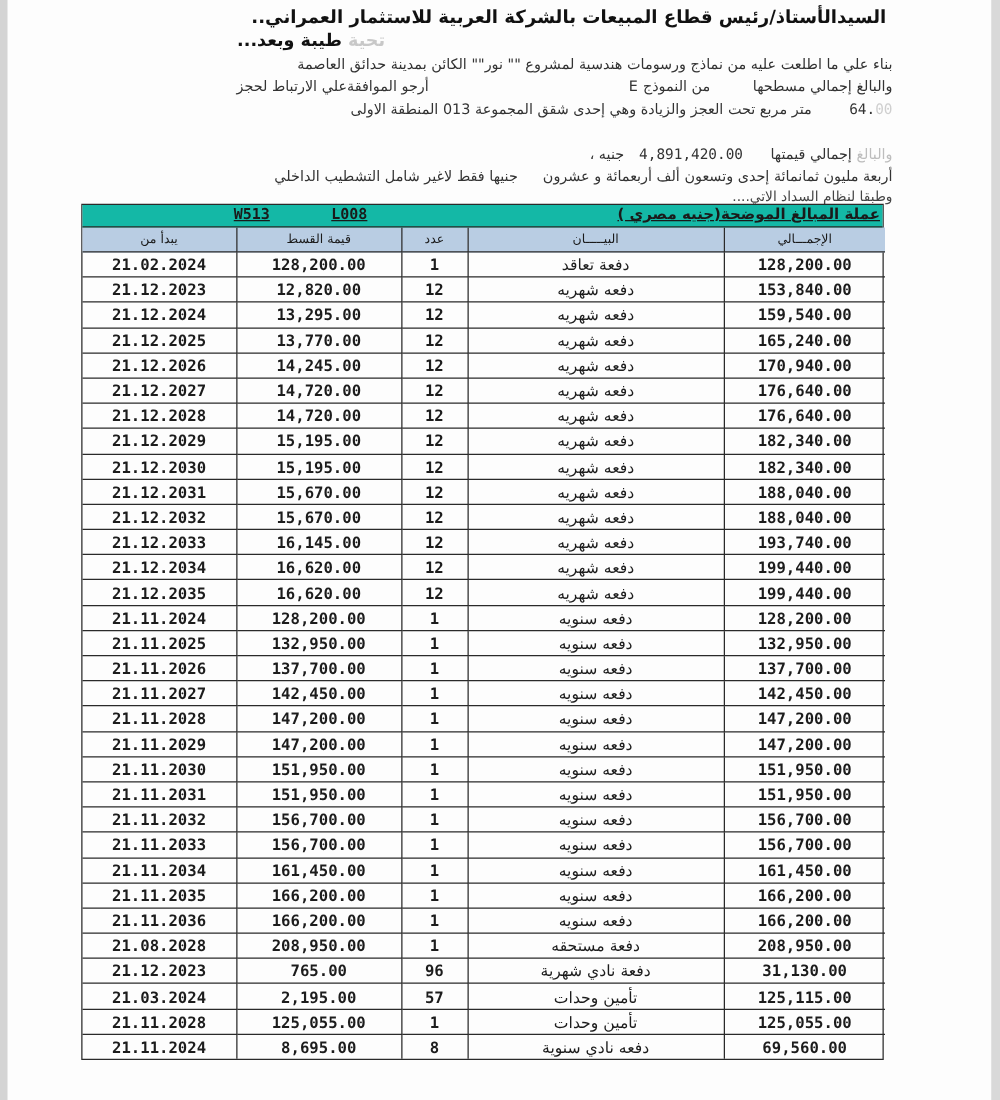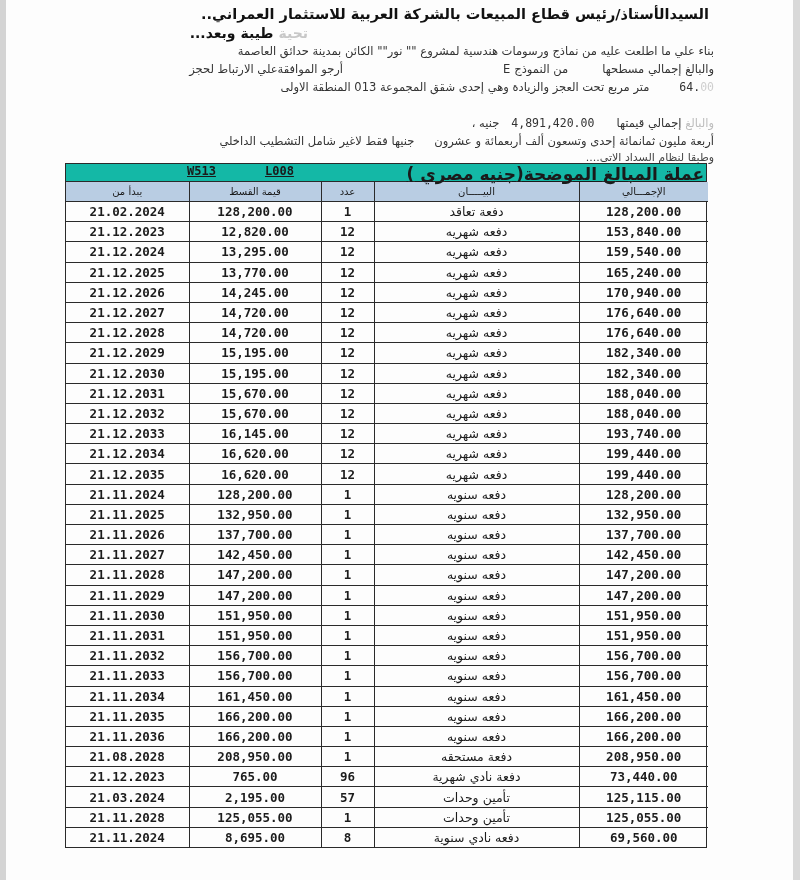--- a/index.html
+++ b/index.html
@@ -34,21 +34,21 @@
   .table-wrap {
     position: absolute; left: 65px; top: 163px; width: 642px;
     border: 1.5px solid #2a2a2a; box-sizing: border-box;
   }
   .caption {
     height: 17px; background: #14b8a6; border-bottom: 1.5px solid #2a2a2a;
     position: relative; font-size: 12px;
   }
   .caption .cap-text {
     position: absolute; right: 2px; top: 0; direction: rtl;
-    font-family: "DejaVu Sans", sans-serif; font-weight: bold; font-size: 17px;
+    font-family: "DejaVu Sans", sans-serif; font-weight: bold; font-size: 12px;
     text-decoration: underline; white-space: nowrap;
   }
   .caption .code {
     position: absolute; top: 0; font-weight: bold; font-size: 12px; text-decoration: underline;
   }
   .caption .code-w { left: 121px; }
   .caption .code-l { left: 199px; }
 
   table { border-collapse: collapse; width: 100%; table-layout: fixed; }
   col.c1 { width: 123px; } col.c2 { width: 132px; } col.c3 { width: 53px; }
@@ -319,21 +319,21 @@
           <td>208,950.00</td>
           <td class="count">1</td>
           <td class="desc">دفعة مستحقه</td>
           <td>208,950.00</td>
         </tr>
         <tr>
           <td>21.12.2023</td>
           <td>765.00</td>
           <td class="count">96</td>
           <td class="desc">دفعة نادي شهرية</td>
-          <td>73,440.00</td>
+          <td>31,130.00</td>
         </tr>
         <tr>
           <td>21.03.2024</td>
           <td>2,195.00</td>
           <td class="count">57</td>
           <td class="desc">تأمين وحدات</td>
           <td>125,115.00</td>
         </tr>
         <tr>
           <td>21.11.2028</td>

